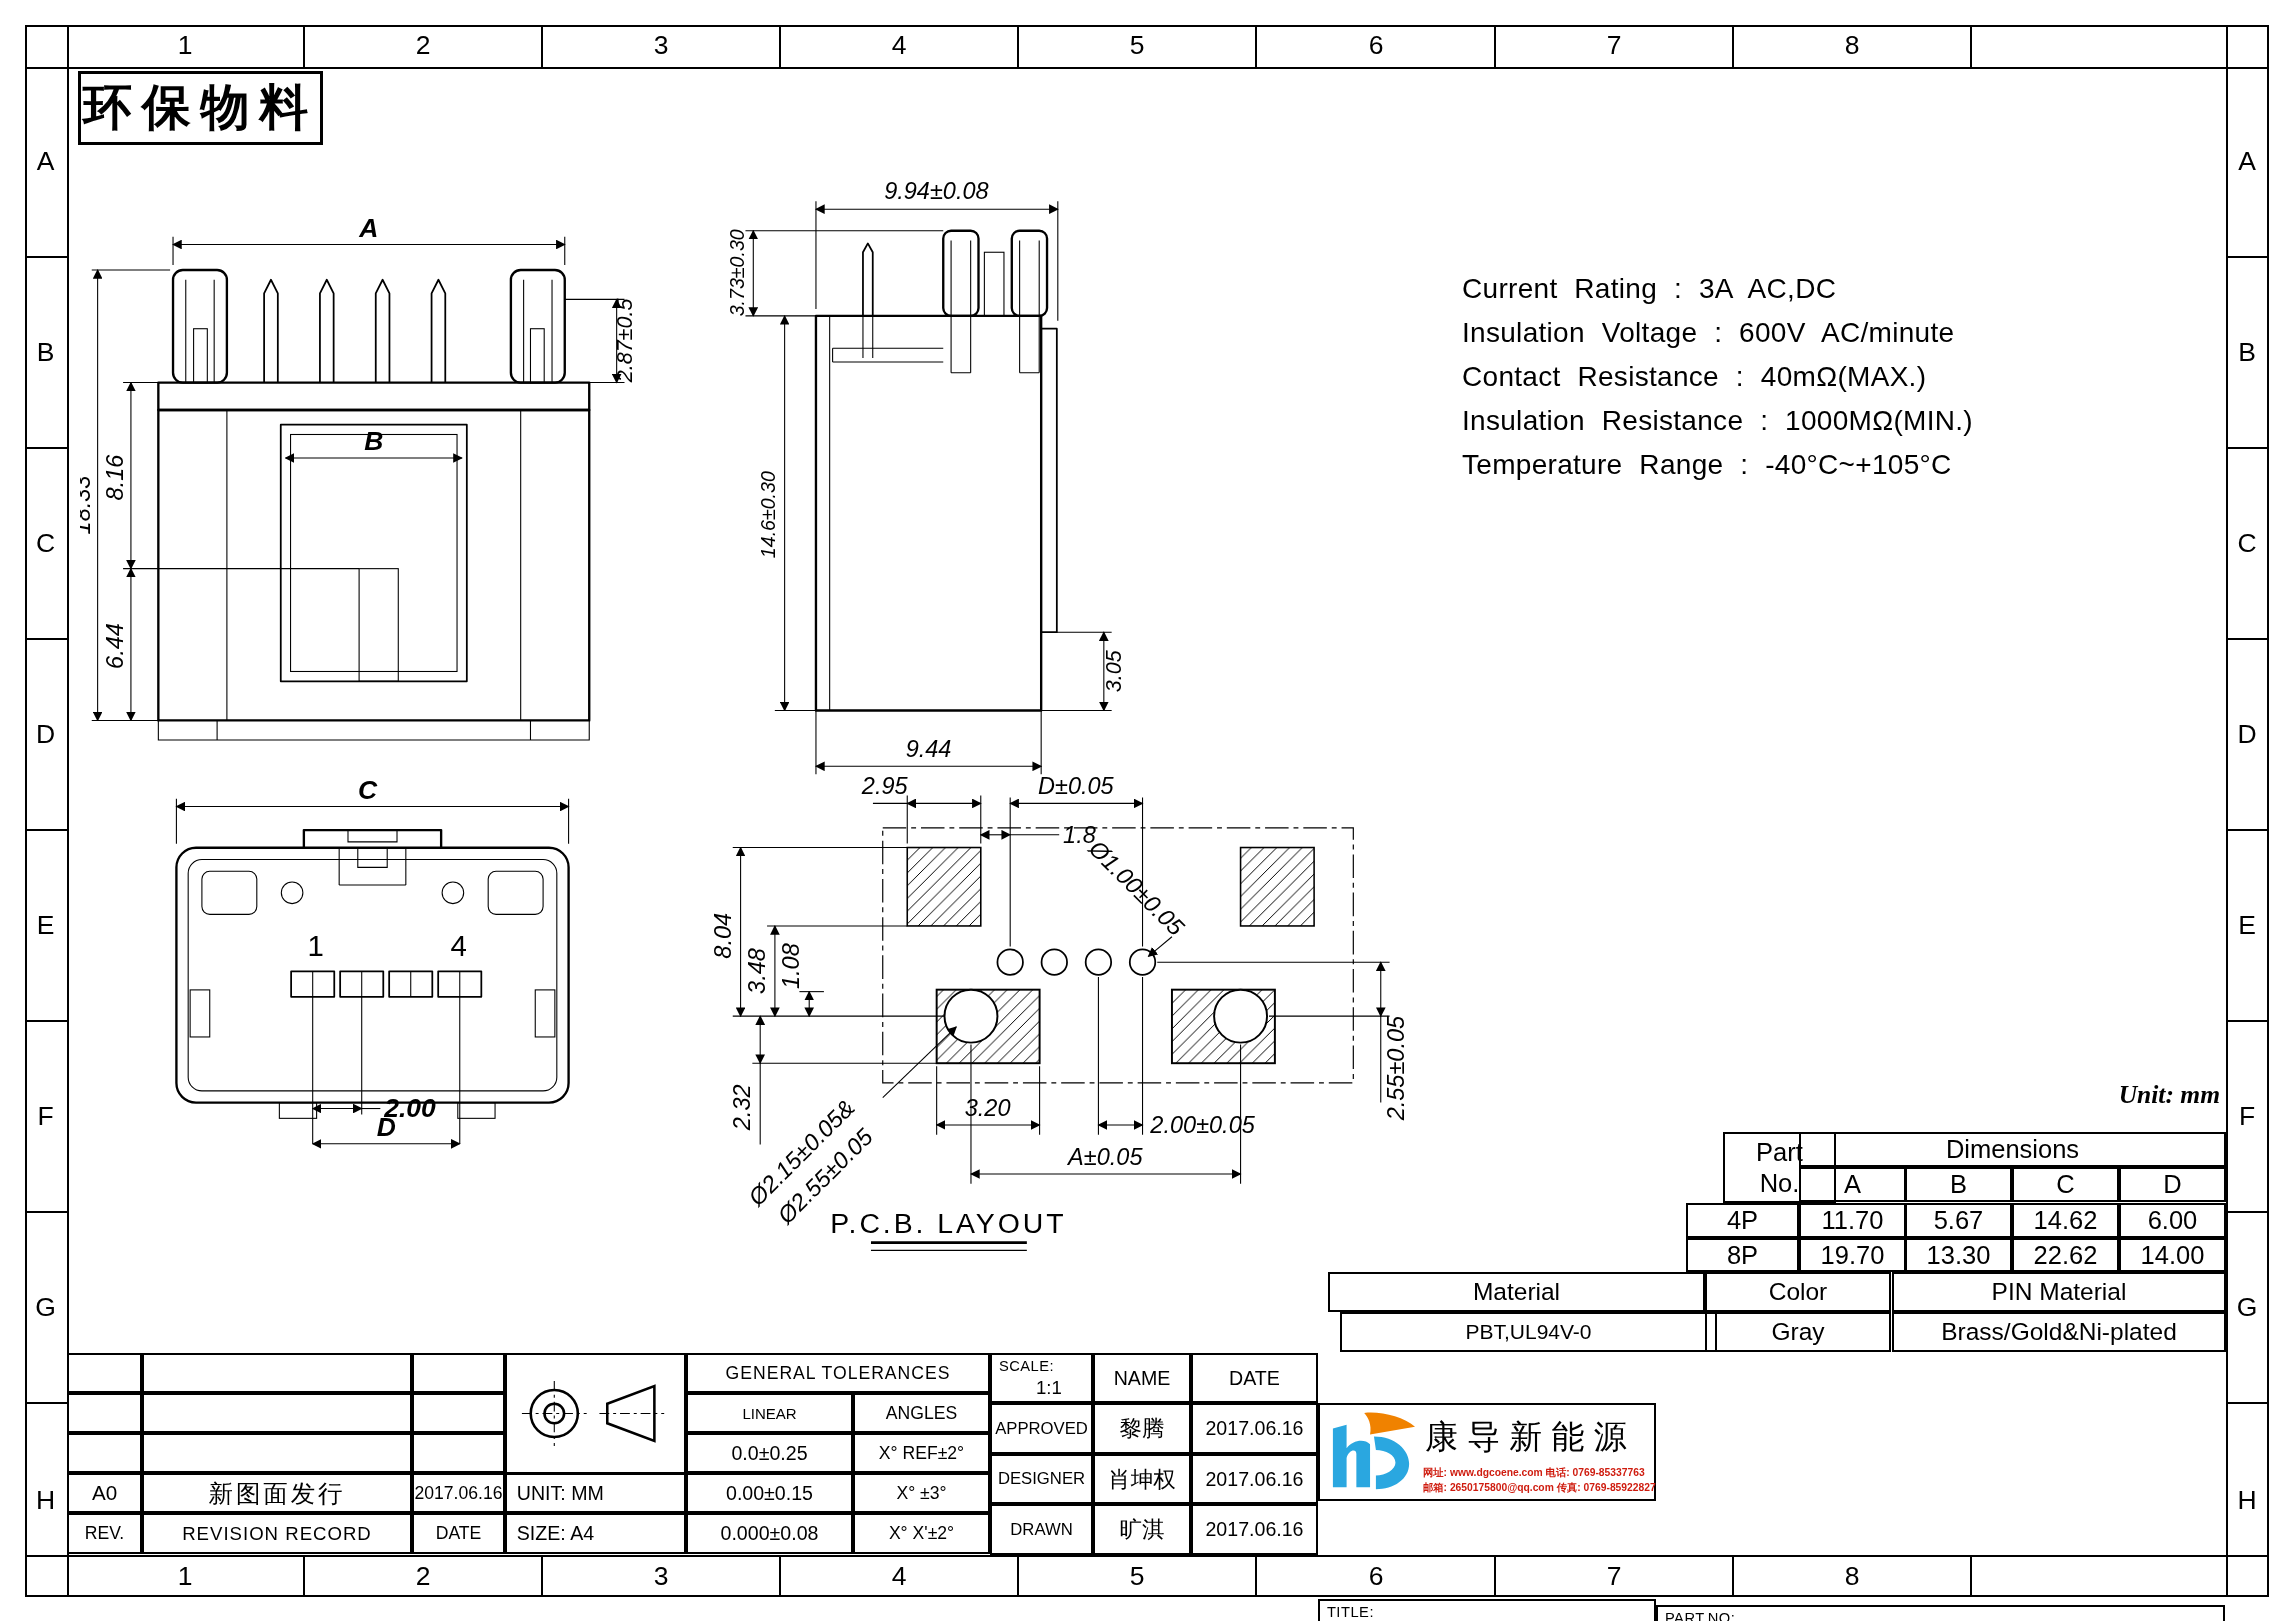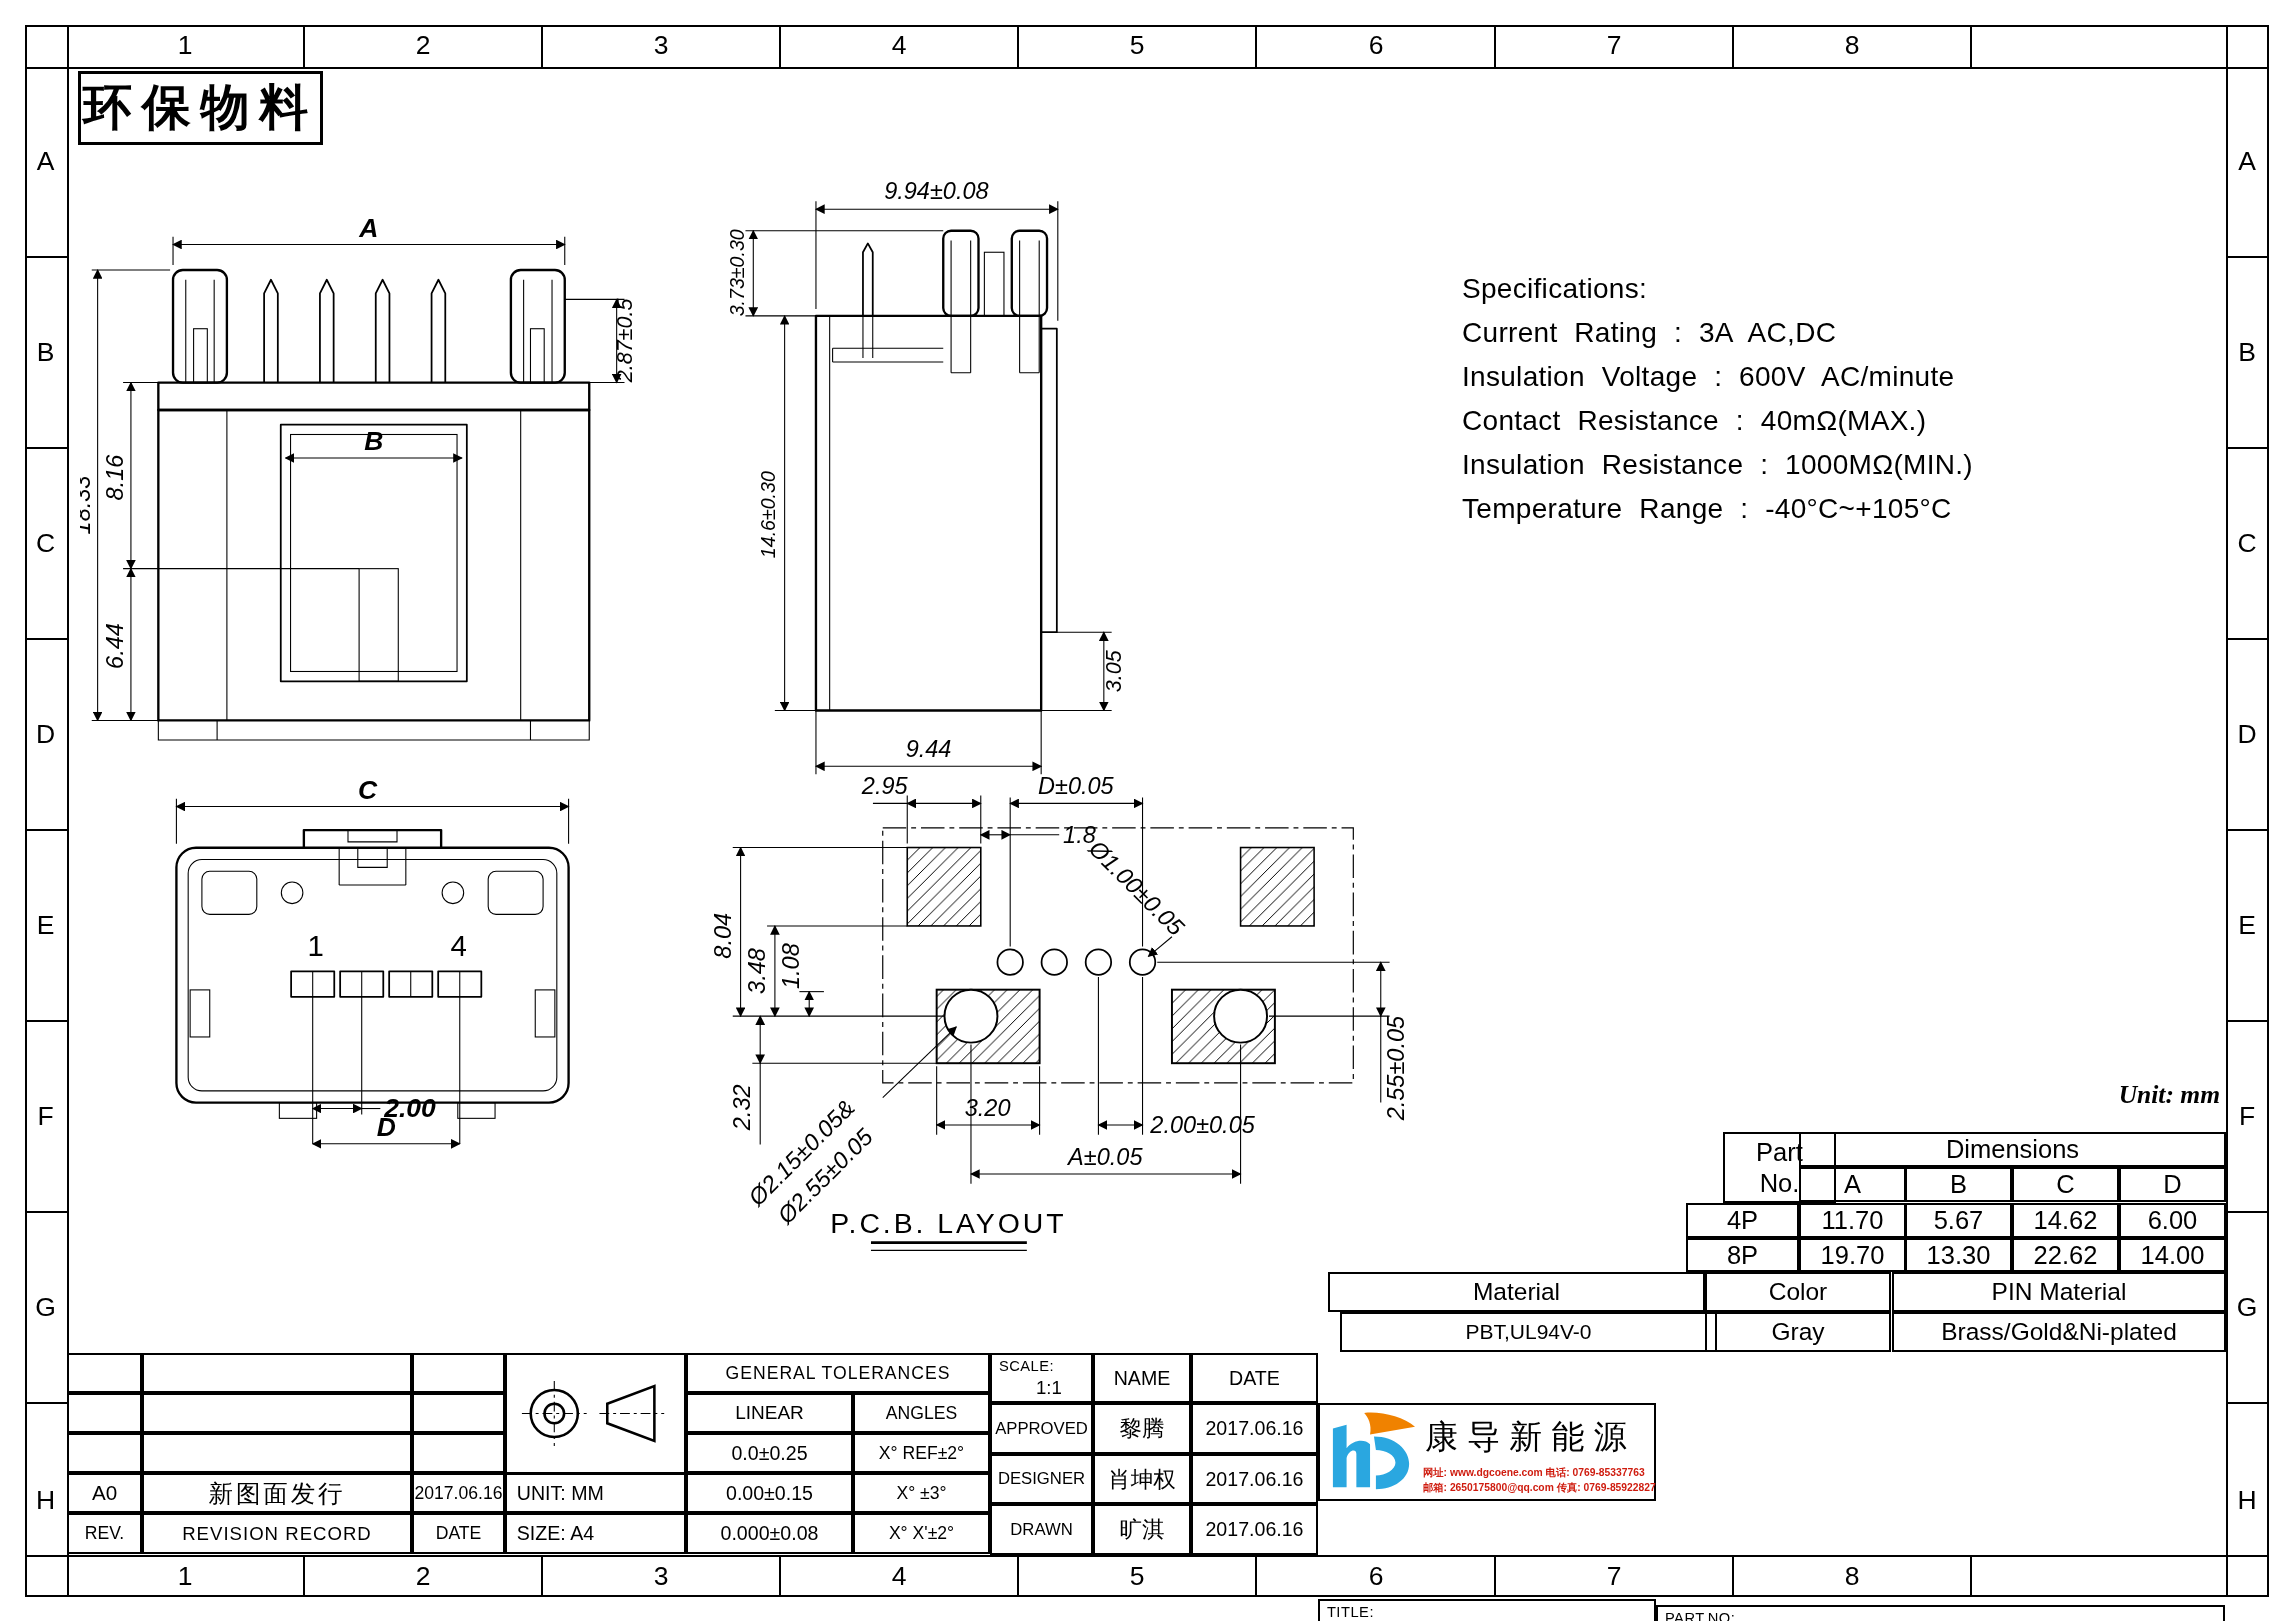--- a/index.html
+++ b/index.html
@@ -362,21 +362,20 @@
     <text class="dt" transform="translate(148,392) rotate(-45)" text-anchor="middle">Ø2.15±0.05&amp;</text>
     <text class="dt" transform="translate(172,416) rotate(-45)" text-anchor="middle">Ø2.55±0.05</text>
     <line class="d" x1="225" y1="330" x2="300" y2="258" marker-end="url(#mp)"></line>
 
     <text class="pcbl" x="292" y="468" text-anchor="middle">P.C.B. LAYOUT</text>
     <path d="M213,478 H372" stroke="#000" stroke-width="2.6" fill="none"></path>
     <path d="M213,486 H372" stroke="#000" stroke-width="1.2" fill="none"></path>
   </svg>
 
   <div class="specs">
-    <div>Specifications:</div>
     <div>Current Rating : 3A AC,DC</div>
     <div>Insulation Voltage : 600V AC/minute</div>
     <div>Contact Resistance : 40mΩ(MAX.)</div>
     <div>Insulation Resistance : 1000MΩ(MIN.)</div>
     <div>Temperature Range : -40°C~+105°C</div>
   </div>
 
   <div class="unitnote"><span>Unit: mm</span></div>
 
   <div class="cell" style="left:1686px;top:1132px;width:113px;height:71px;flex-direction:column;font-size:25.5px;line-height:31px;margin-left:37px;">
@@ -488,21 +487,21 @@
   <div class="cell" style="left:505px;top:1473px;width:181px;height:40px;font-size:19.6px;justify-content:flex-start;padding-left:9.8px;">
       <span>UNIT: MM</span>
     </div>
   <div class="cell" style="left:505px;top:1513px;width:181px;height:41px;font-size:19.6px;justify-content:flex-start;padding-left:9.8px;">
       <span>SIZE: A4</span>
     </div>
 
   <div class="cell" style="left:686px;top:1353px;width:304px;height:40px;font-size:17.6px;letter-spacing:1px;">
       <span>GENERAL TOLERANCES</span>
     </div>
-  <div class="cell" style="left:686px;top:1393px;width:167px;height:40px;font-size:19px;">
+  <div class="cell" style="left:686px;top:1393px;width:167px;height:40px;font-size:15px;">
       <span>LINEAR</span>
     </div>
   <div class="cell" style="left:853px;top:1393px;width:137px;height:40px;font-size:17.6px;">
       <span>ANGLES</span>
     </div>
   <div class="cell" style="left:686px;top:1433px;width:167px;height:40px;font-size:19.6px;">
       <span>0.0±0.25</span>
     </div>
   <div class="cell" style="left:853px;top:1433px;width:137px;height:40px;font-size:17.6px;">
       <span>X° REF±2°</span>

